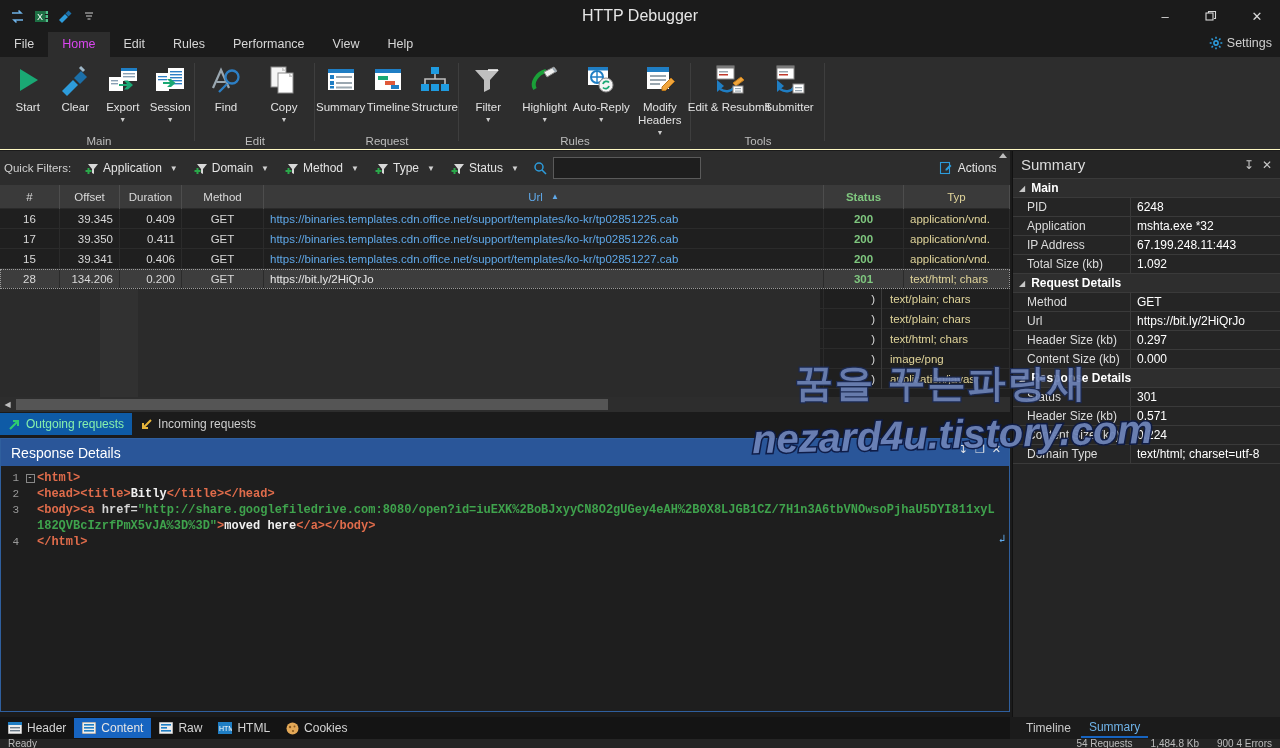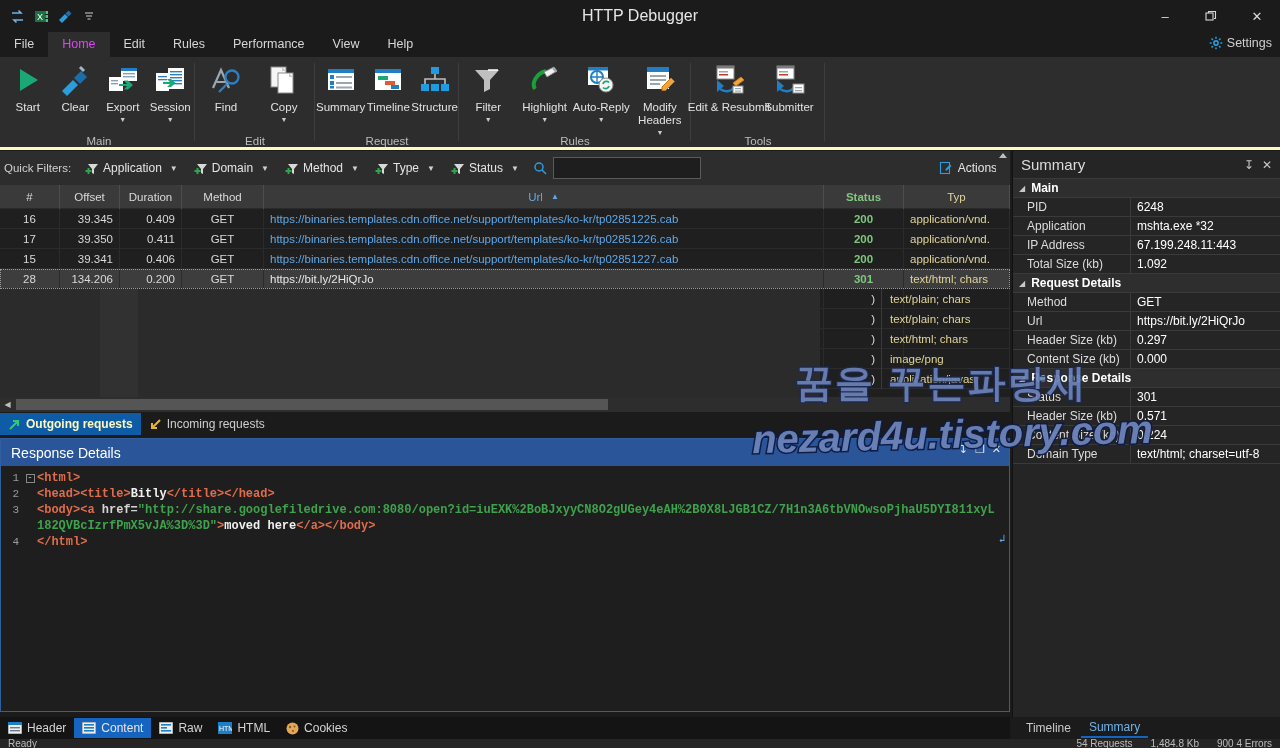--- a/index.html
+++ b/index.html
@@ -41,21 +41,21 @@
   .mtab.active { background:#2d2d2d; color:#d946ef;text-align:right; }
   .settings {
     position:absolute; right:8px; top:36px; display:flex; align-items:center; gap:4px;
     color:#cfcfcf; font-size:12.5px;
   }
   .gear { width:14px; height:14px; }
 
   
   .ribbon {
     position:absolute; left:0; top:57px; width:1280px; height:93px;
-    background:#2d2d2d; border-bottom:3px solid #fef9c3;
+    background:#2d2d2d; border-bottom:1px solid #fef9c3;
   }
   .rgroup { position:absolute; top:0; height:93px; }
   .rgroup .items { display:flex; height:72px; align-items:flex-start; padding-top:4px; }
   .rgroup .gname {
     position:absolute; bottom:3px; left:0; width:100%; text-align:center;
     font-size:11.5px; color:#bdbdbd;
   }
   .rsep { position:absolute; top:6px; width:1px; height:78px; background:#3e3e3e; }
   .ritem {
     width:58px; display:flex; flex-direction:column; align-items:center; gap:2px;
@@ -120,21 +120,21 @@
              display:flex; align-items:center; }
   .hs-arrow { width:15px; height:15px; display:flex; align-items:center; justify-content:center;
               color:#bdbdbd; font-size:8px; }
   .hs-thumb { height:11px; background:#555; margin-left:1px; width:592px; }
 
   
   .iotabs { position:absolute; left:0; top:412px; width:1010px; height:24px; background:#1b1b1b;
             display:flex; align-items:center; }
   .iotab { display:flex; align-items:center; gap:5px; height:22px; padding:0 8px;
            font-size:12px; color:#cfcfcf; }
-  .iotab.active { background:#0e5ba6; color:#fef9c3;font-weight:bold; }
+  .iotab.active { background:#0e5ba6; color:#86efac; }
 
   
   .rdpanel { position:absolute; left:0; top:438px; width:1010px; height:274px; background:#1e1e1e;
              border:1px solid #2f5f9e; }
   .rdhead { height:27px; background:#2a5699; display:flex; align-items:center;
             padding-left:10px; color:#ffffff; font-size:14px; }
   .rdhead .btns { position:absolute; right:8px; top:4px; display:flex; gap:7px;
                   color:#e8e8e8; font-size:11px; }
   .code { position:relative; height:245px; background:#1e1e1e; padding-top:4px;
           font-family:"Liberation Mono", monospace; font-size:12px; }

